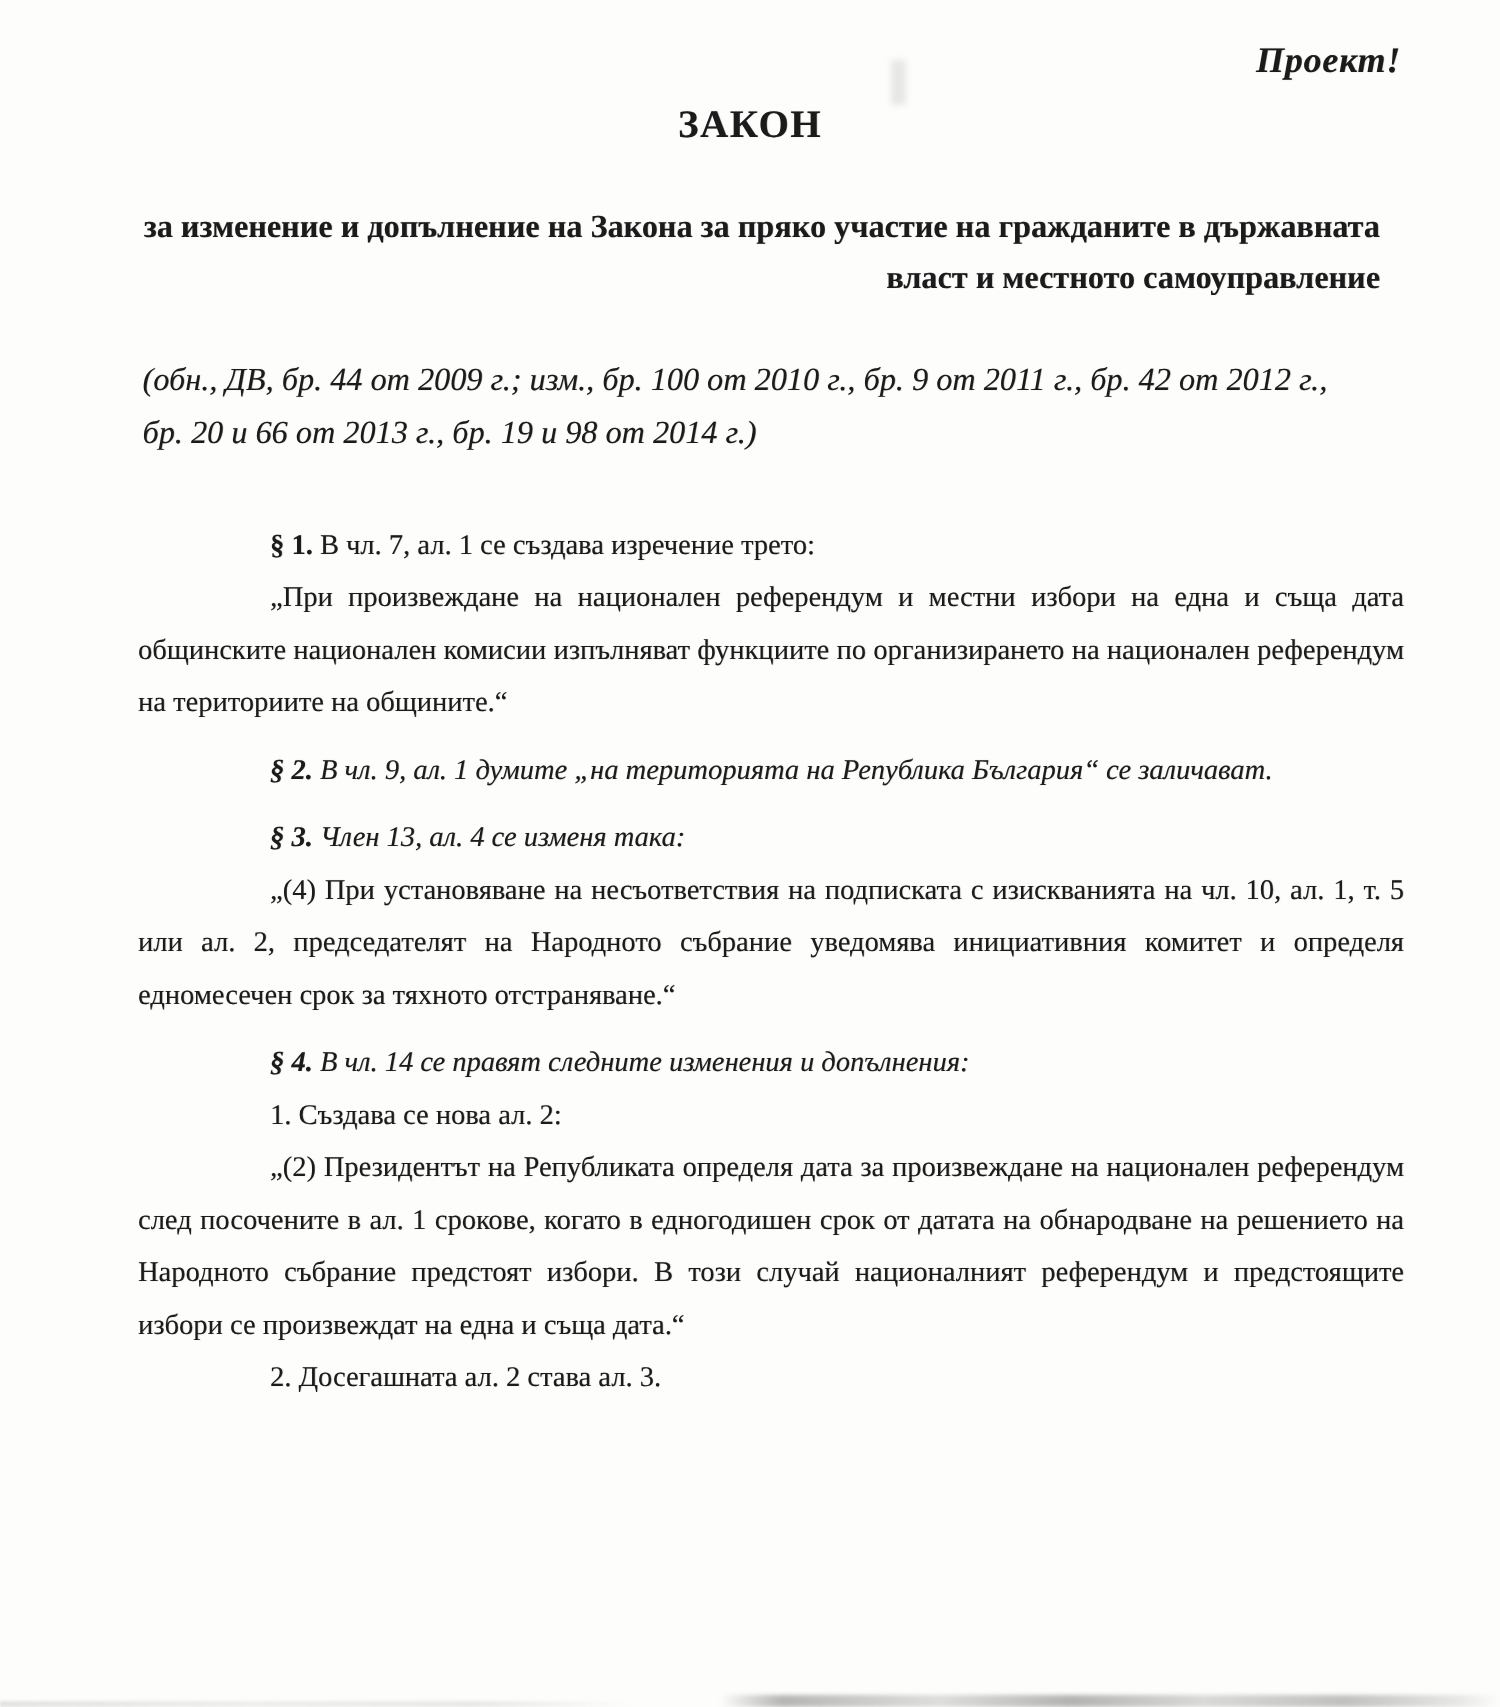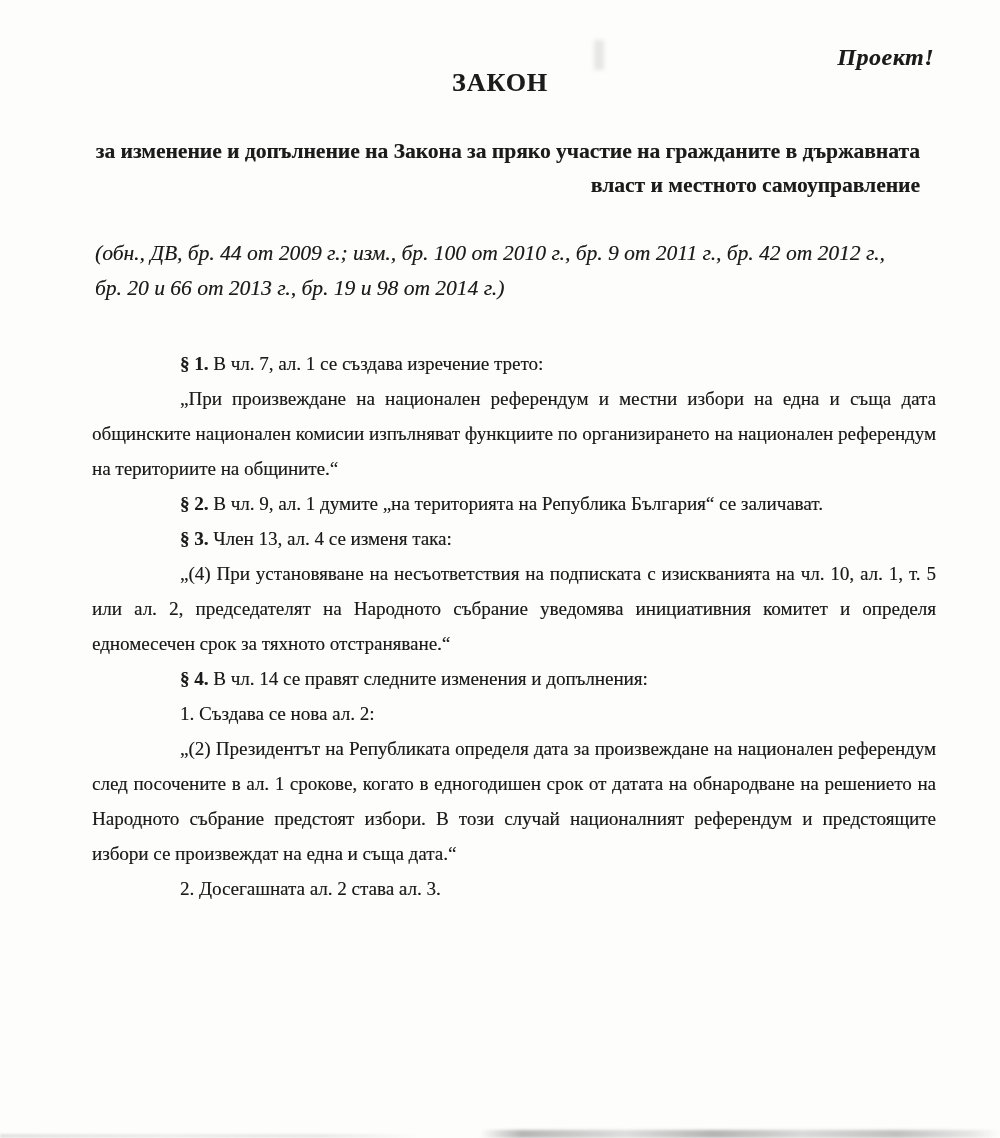--- a/index.html
+++ b/index.html
@@ -12,21 +12,21 @@
     width: 1000px;
     height: 1138px;
     background: #fdfdfc;
     overflow: hidden;
     font-family: "Liberation Serif", "DejaVu Serif", serif;
     color: #1b1b1b;
     text-shadow: 0.3px 0.3px 0.5px rgba(20,20,20,0.45);
   }
   .stamp {
     position: absolute;
-    top: 44px;
+    top: 28px;
     right: 66px;
     font-size: 24px;
     font-weight: bold;
     font-style: italic;
     letter-spacing: 0.5px;
   }
   .scan-dot {
     position: absolute;
     left: 594px;
     top: 40px;
@@ -64,21 +64,22 @@
     padding: 0 64px 0 92px;
     font-size: 19px;
     line-height: 35px;
     text-align: justify;
   }
   .para {
     margin: 0;
     text-indent: 88px;
   }
   .gap {
-    margin-top: 0;
+    margin-top: 10px;
+    font-style: italic;
   }
   .sec-num {
     font-weight: bold;
   }
   .smudge-right {
     position: absolute;
     bottom: 0;
     left: 480px;
     right: 0;
     height: 8px;

